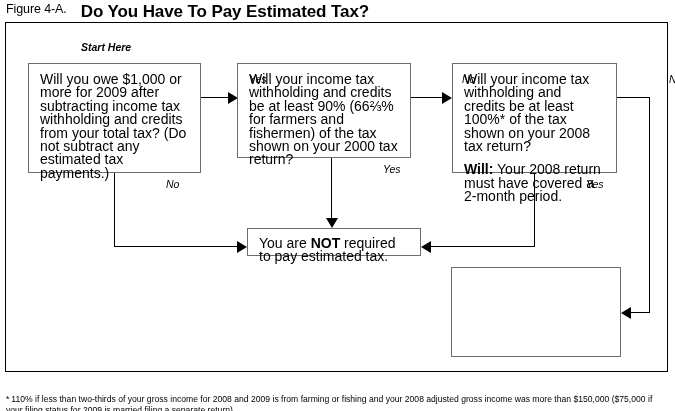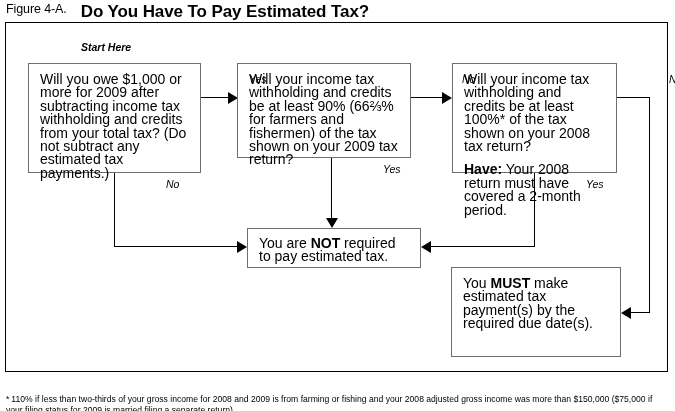--- a/index.html
+++ b/index.html
@@ -65,21 +65,21 @@
   }
   .node-box p + p {
     margin-top: 10px;
   }
   .node-box b { font-weight: bold; }
   .node-box i { font-style: italic; }
 
   #box-q1 { left: 22px;  top: 40px; width: 173px; height: 110px; }
   #box-q2 { left: 231px; top: 40px; width: 174px; height: 95px;  }
   #box-q3 { left: 446px; top: 40px; width: 165px; height: 110px; }
-  #box-not { left: 241px; top: 205px; width: 174px; height: 40px; padding-top: 8px; }
+  #box-not { left: 241px; top: 205px; width: 174px; height: 28px; padding-top: 8px; }
   #box-must { left: 445px; top: 244px; width: 170px; height: 90px; }
 
   
   #start-here {
     position: absolute;
     left: 75px;
     top: 18px;
     font-size: 10.5px;
     font-weight: bold;
     font-style: italic;
@@ -151,34 +151,33 @@
 
 <div id="chart-frame">
 
   <div id="start-here">Start Here</div>
 
   <div class="node-box" id="box-q1">
     <p>Will you owe $1,000 or more for 2009 after subtracting income tax withholding and credits from your total tax? (Do not subtract any estimated tax payments.)</p>
   </div>
 
   <div class="node-box" id="box-q2">
-    <p><span>Will your income tax withholding and credits be at least 90% (66</span><span>⅔</span><span>% for farmers and fishermen) of the tax shown on your 2009 tax return?</span></p>
+    <p><span>Will your income tax withholding and credits be at least 90% (66</span><span>⅔</span><span>% for farmers and fishermen) of the tax shown on your 2000 tax return?</span></p>
   </div>
 
   <div class="node-box" id="box-q3">
     <p>Will your income tax withholding and credits be at least 100%* of the tax shown on your 2008 tax return?</p>
-    <p><b>Have:</b><span> Your 2008 return must have covered a 2-month period.</span></p>
+    <p><b>Will:</b><span> Your 2008 return must have covered a 2-month period.</span></p>
   </div>
 
   <div class="node-box" id="box-not">
     <p><span>You are </span><b>NOT</b><span> required to pay estimated tax.</span></p>
   </div>
 
   <div class="node-box" id="box-must">
-    <p><span>You </span><b>MUST</b><span> make estimated tax payment(s) by the required due date(s).</span></p>
   </div>
 
   <div class="conn-h" style="left:195px; top:74px; width:28px;"></div>
   <div class="arrow arrow-right" style="left:222px; top:69px;"></div>
   <div class="edge-label" style="left:196px; top:50px;">Yes</div>
 
   <div class="conn-v" style="left:108px; top:150px; height:74px;"></div>
   <div class="conn-h" style="left:108px; top:223px; width:124px;"></div>
   <div class="arrow arrow-right" style="left:231px; top:218px;"></div>
   <div class="edge-label" style="left:113px; top:155px;">No</div>

